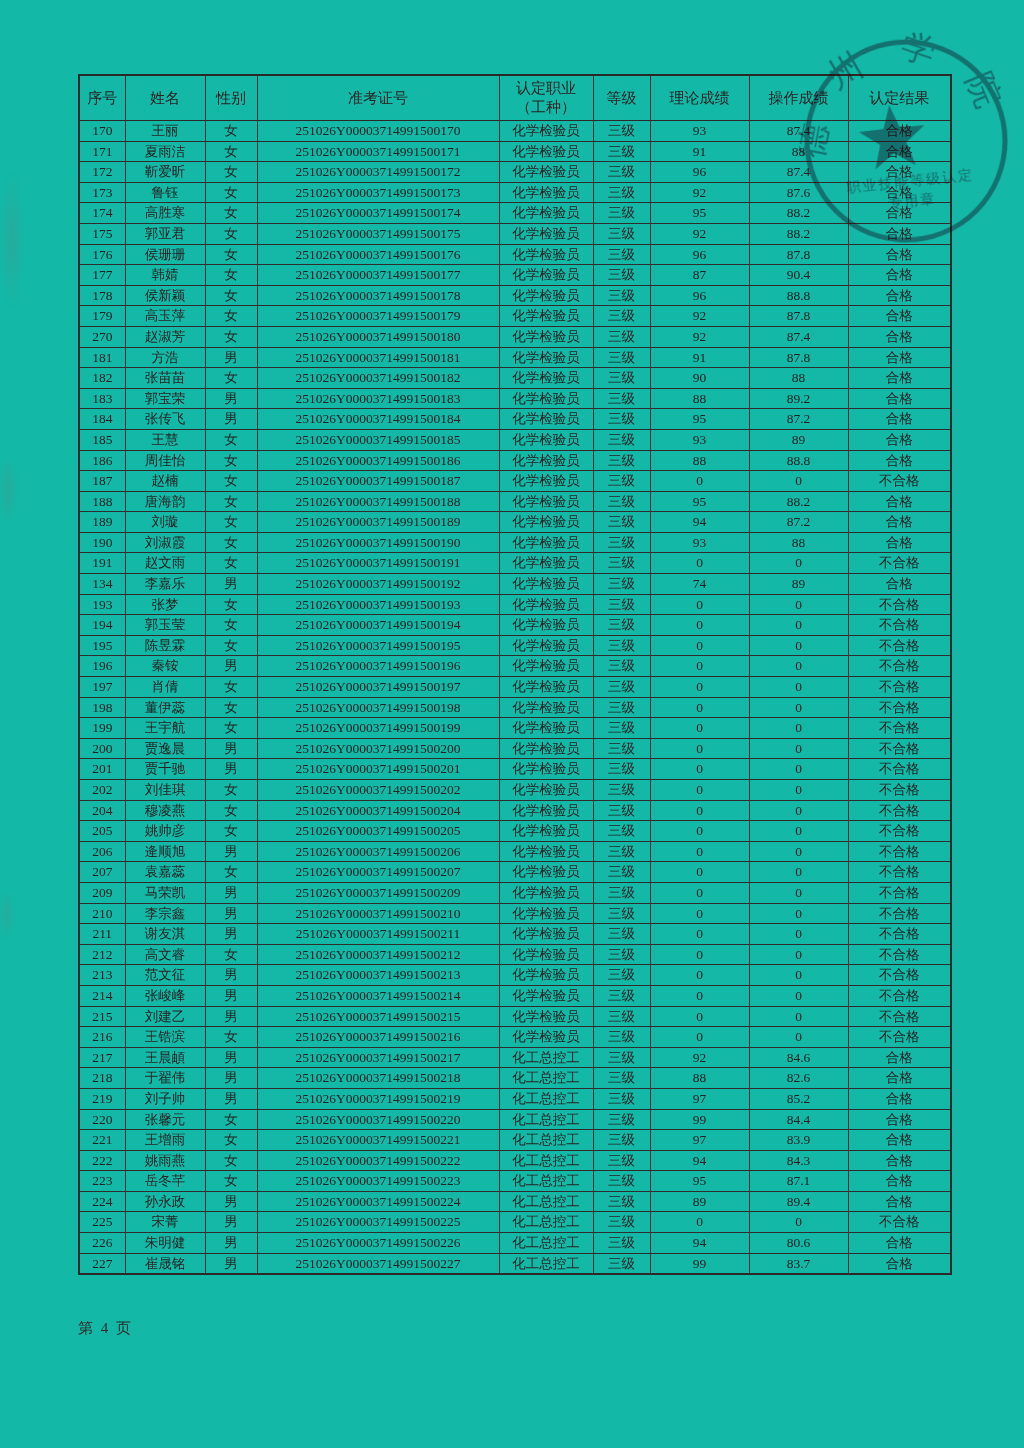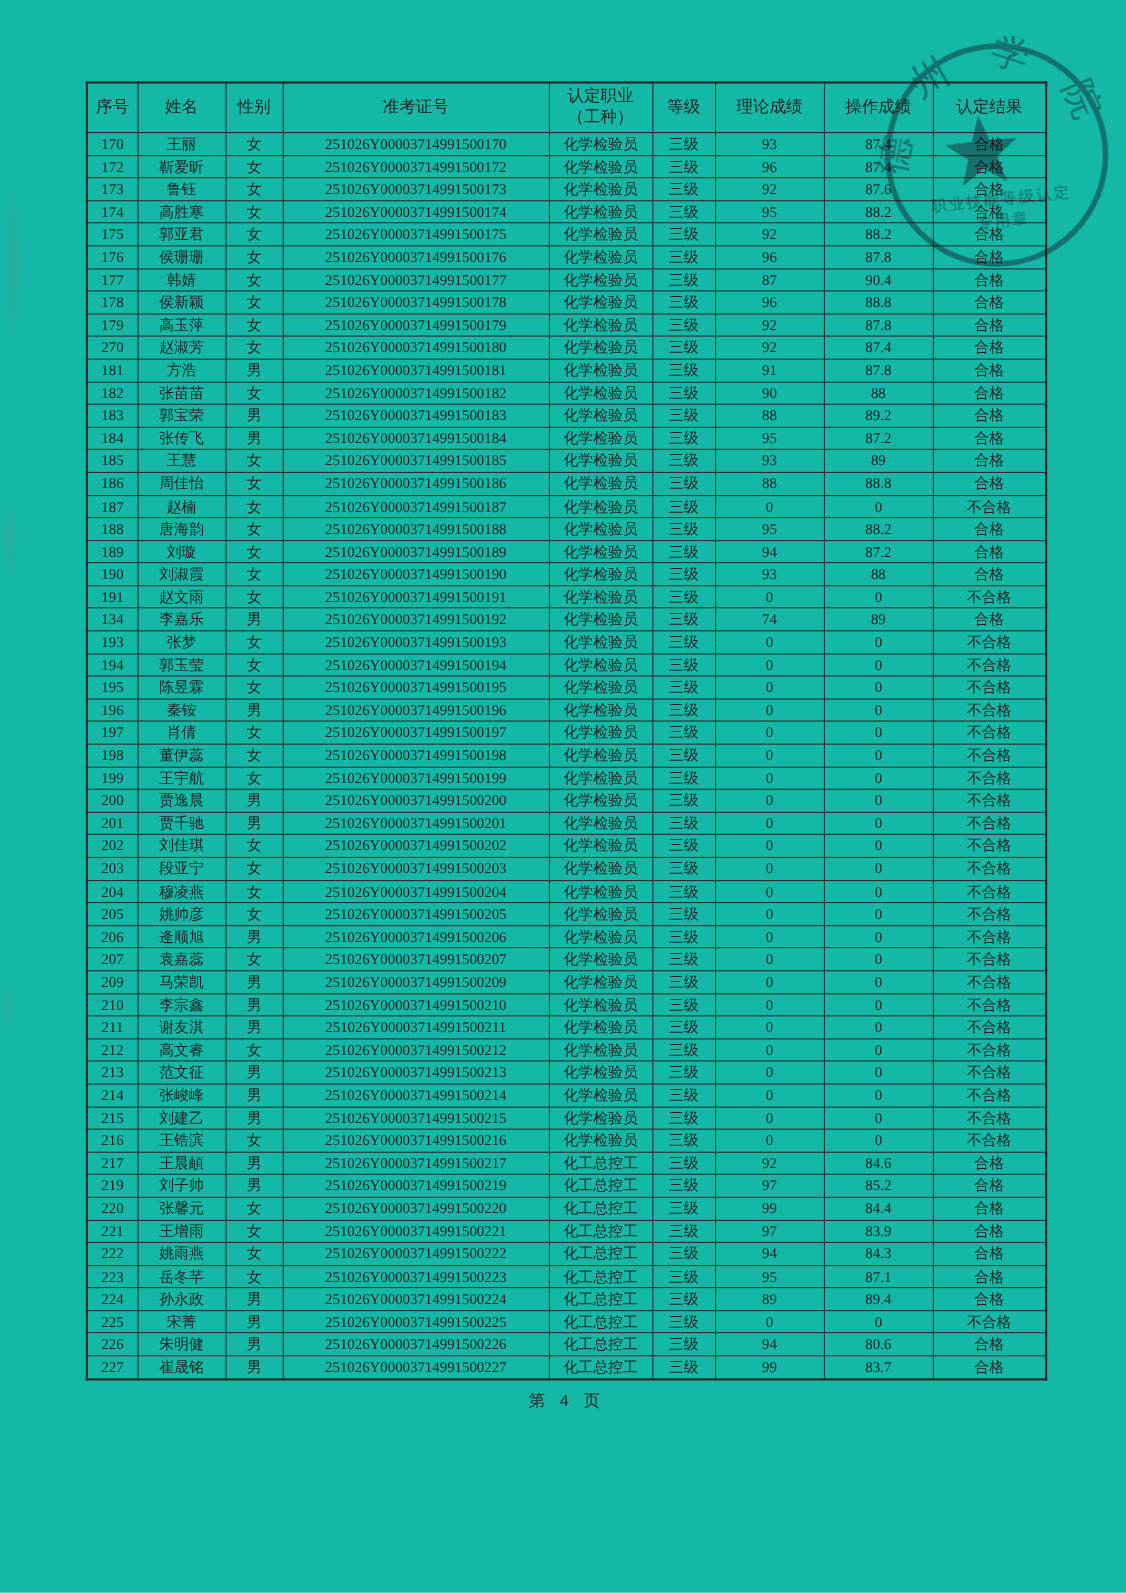--- a/index.html
+++ b/index.html
@@ -44,26 +44,25 @@
   col.c-name{width:80px;}
   col.c-gender{width:52px;}
   col.c-id{width:242px;}
   col.c-occ{width:94px;}
   col.c-level{width:57px;}
   col.c-theory{width:99px;}
   col.c-oper{width:99px;}
   col.c-result{width:103px;}
   .footer{
     position:absolute;
-    left:78px;top:1264px;width:872px;
-    text-align:center;
+    left:78px;top:1319px;width:872px;
+    text-align:left;
     font-size:15px;
     letter-spacing:2px;
     color:#2a2a2a;
-    font-family:Liberation Mono, monospace;
   }
   .stamp{
     position:absolute;
     left:799px;top:34px;
     width:214px;height:214px;
     opacity:0.58;
     mix-blend-mode:multiply;
     transform:rotate(-6deg);
     filter:blur(0.4px);
     pointer-events:none;
@@ -118,20 +117,31 @@
           <td>王丽</td>
           <td>女</td>
           <td>251026Y00003714991500170</td>
           <td>化学检验员</td>
           <td>三级</td>
           <td>93</td>
           <td>87.4</td>
           <td>合格</td>
         </tr>
         <tr>
+          <td>171</td>
+          <td>夏雨洁</td>
+          <td>女</td>
+          <td>251026Y00003714991500171</td>
+          <td>化学检验员</td>
+          <td>三级</td>
+          <td>91</td>
+          <td>88</td>
+          <td>合格</td>
+        </tr>
+        <tr>
           <td>172</td>
           <td>靳爱昕</td>
           <td>女</td>
           <td>251026Y00003714991500172</td>
           <td>化学检验员</td>
           <td>三级</td>
           <td>96</td>
           <td>87.4</td>
           <td>合格</td>
         </tr>
@@ -459,31 +469,20 @@
           <td>刘佳琪</td>
           <td>女</td>
           <td>251026Y00003714991500202</td>
           <td>化学检验员</td>
           <td>三级</td>
           <td>0</td>
           <td>0</td>
           <td>不合格</td>
         </tr>
         <tr>
-          <td>203</td>
-          <td>段亚宁</td>
-          <td>女</td>
-          <td>251026Y00003714991500203</td>
-          <td>化学检验员</td>
-          <td>三级</td>
-          <td>0</td>
-          <td>0</td>
-          <td>不合格</td>
-        </tr>
-        <tr>
           <td>204</td>
           <td>穆凌燕</td>
           <td>女</td>
           <td>251026Y00003714991500204</td>
           <td>化学检验员</td>
           <td>三级</td>
           <td>0</td>
           <td>0</td>
           <td>不合格</td>
         </tr>
@@ -610,20 +609,31 @@
         </tr>
         <tr>
           <td>217</td>
           <td>王晨頔</td>
           <td>男</td>
           <td>251026Y00003714991500217</td>
           <td>化工总控工</td>
           <td>三级</td>
           <td>92</td>
           <td>84.6</td>
+          <td>合格</td>
+        </tr>
+        <tr>
+          <td>218</td>
+          <td>于翟伟</td>
+          <td>男</td>
+          <td>251026Y00003714991500218</td>
+          <td>化工总控工</td>
+          <td>三级</td>
+          <td>88</td>
+          <td>82.6</td>
           <td>合格</td>
         </tr>
         <tr>
           <td>219</td>
           <td>刘子帅</td>
           <td>男</td>
           <td>251026Y00003714991500219</td>
           <td>化工总控工</td>
           <td>三级</td>
           <td>97</td>

